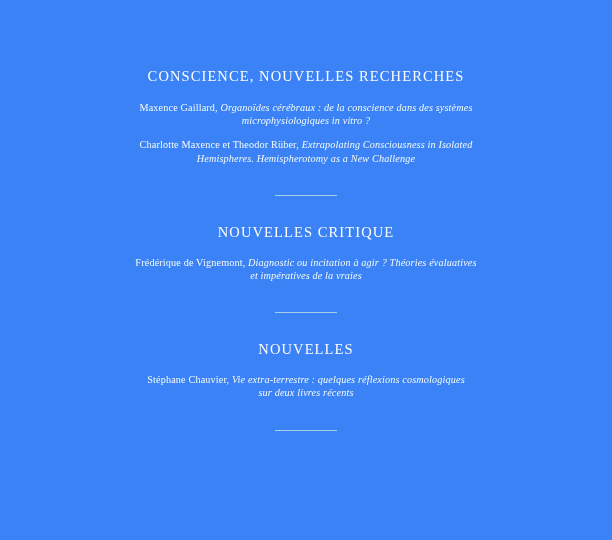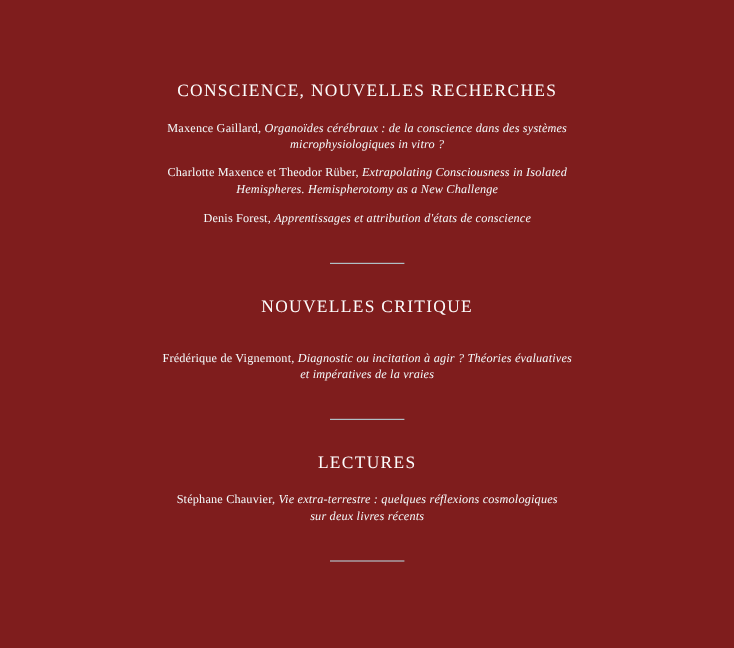--- a/index.html
+++ b/index.html
@@ -11,21 +11,21 @@
     height: 540px;
     overflow: hidden;
     background: #2e8194;
     font-family: "Liberation Serif", serif;
     color: #ffffff;
   }
   .page {
     position: relative;
     width: 612px;
     height: 540px;
-    background: #7f1d1d;
+    background: #3b82f6;
     box-sizing: border-box;
     padding: 0 60px;
     overflow: hidden;
   }
   .section {
     text-align: center;
   }
   .section-title {
     font-size: 14.5px;
     letter-spacing: 1.1px;
@@ -59,21 +59,21 @@
     width: 62px;
     height: 1px;
     background: #b9dbe2;
     margin: 0 auto;
     opacity: 0.85;
   }
   .gap-before-rule { height: 30px; }
   .gap-after-rule { height: 28px; }
 
   .sec1 .entries { margin-top: 16px; }
-  .sec2 .entries { margin-top: 28px; }
+  .sec2 .entries { margin-top: 15px; }
   .sec3 .entries { margin-top: 15px; }
 </style>
 </head>
 <body>
 
 <div class="page">
 
   <div class="section sec1">
     <h1 class="section-title sec1-title">CONSCIENCE, NOUVELLES RECHERCHES</h1>
     <div class="entries">
@@ -83,23 +83,20 @@
       <div class="entry">
         <span class="author">Maxence Gaillard, </span><span class="title">Organoïdes cérébraux : de la conscience dans des systèmes</span><br>
         <span class="title">microphysiologiques in vitro ?</span>
       </div>
 
       <div class="entry">
         <span class="author">Charlotte Maxence et Theodor Rüber, </span><span class="title">Extrapolating Consciousness in Isolated</span><br>
         <span class="title">Hemispheres. Hemispherotomy as a New Challenge</span>
       </div>
 
-      <div class="entry">
-        <span class="author">Denis Forest, </span><span class="title">Apprentissages et attribution d'états de conscience</span>
-      </div>
 
     </div>
   </div>
 
   <div class="gap-before-rule"></div>
   <div class="rule"></div>
   <div class="gap-after-rule"></div>
 
   <div class="section sec2">
     <h1 class="section-title sec2-title">NOUVELLES CRITIQUE</h1>
@@ -109,21 +106,21 @@
         <span class="title">et impératives de la vraies</span>
       </div>
     </div>
   </div>
 
   <div class="gap-before-rule"></div>
   <div class="rule"></div>
   <div class="gap-after-rule"></div>
 
   <div class="section sec3">
-    <h1 class="section-title sec3-title">LECTURES</h1>
+    <h1 class="section-title sec3-title">NOUVELLES</h1>
     <div class="entries">
       <div class="entry">
         <span class="author">Stéphane Chauvier, </span><span class="title">Vie extra-terrestre : quelques réflexions cosmologiques</span><br>
         <span class="title">sur deux livres récents</span>
       </div>
     </div>
   </div>
 
   <div class="gap-before-rule"></div>
   <div class="rule"></div>

